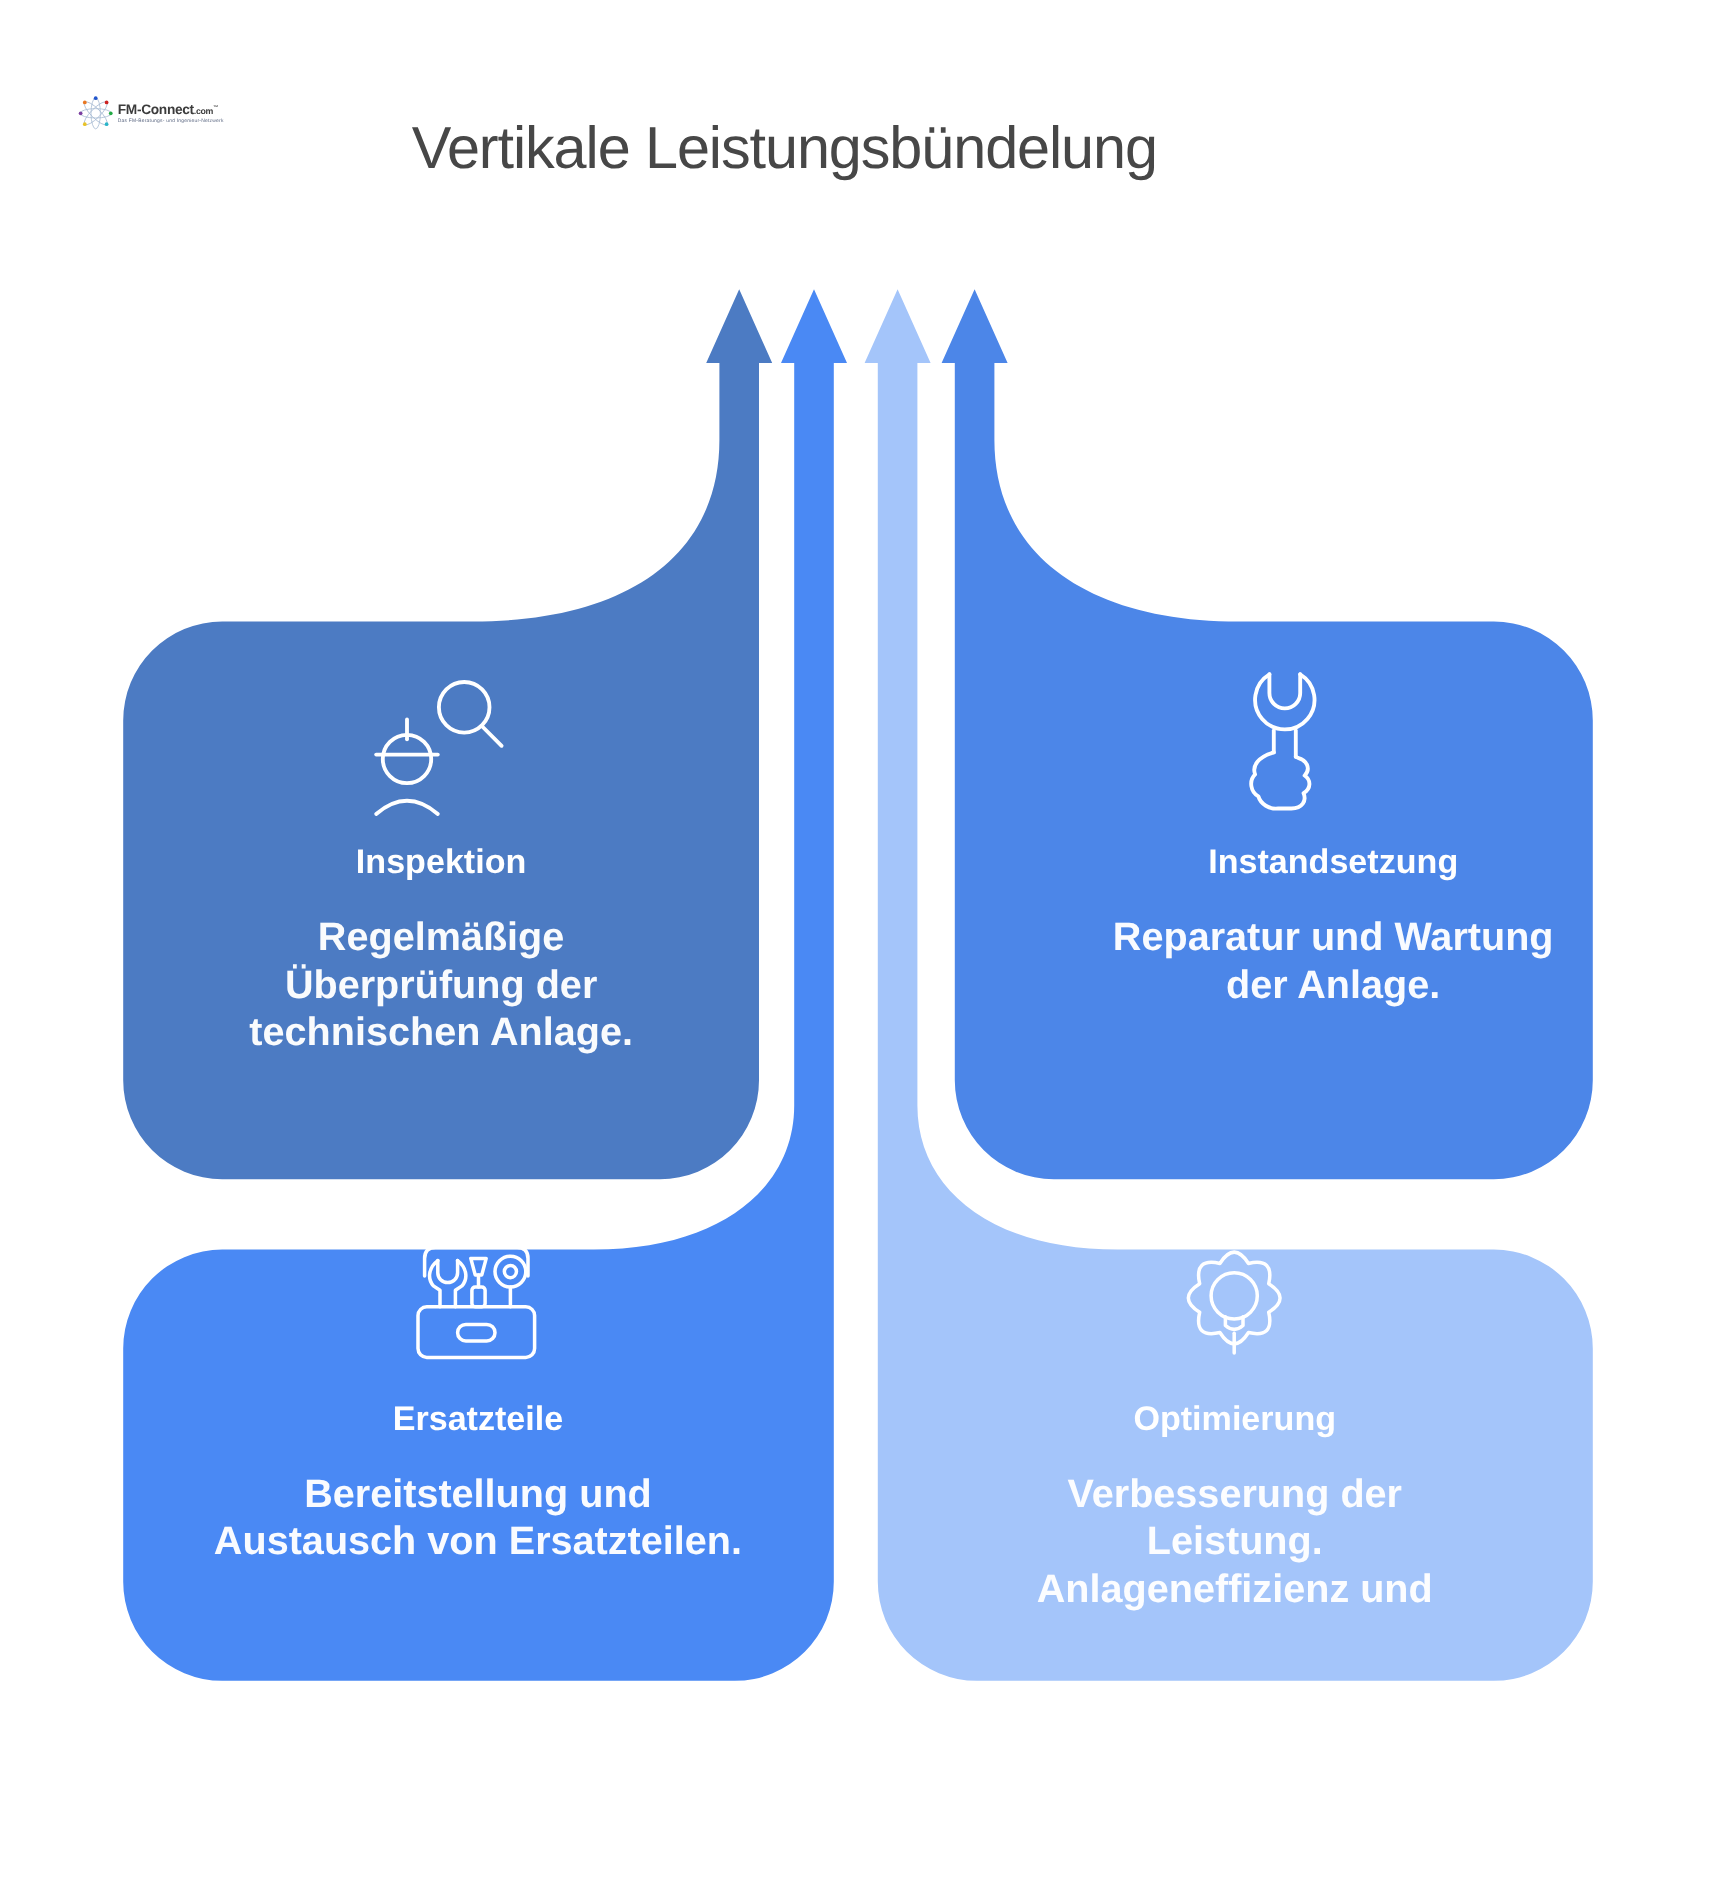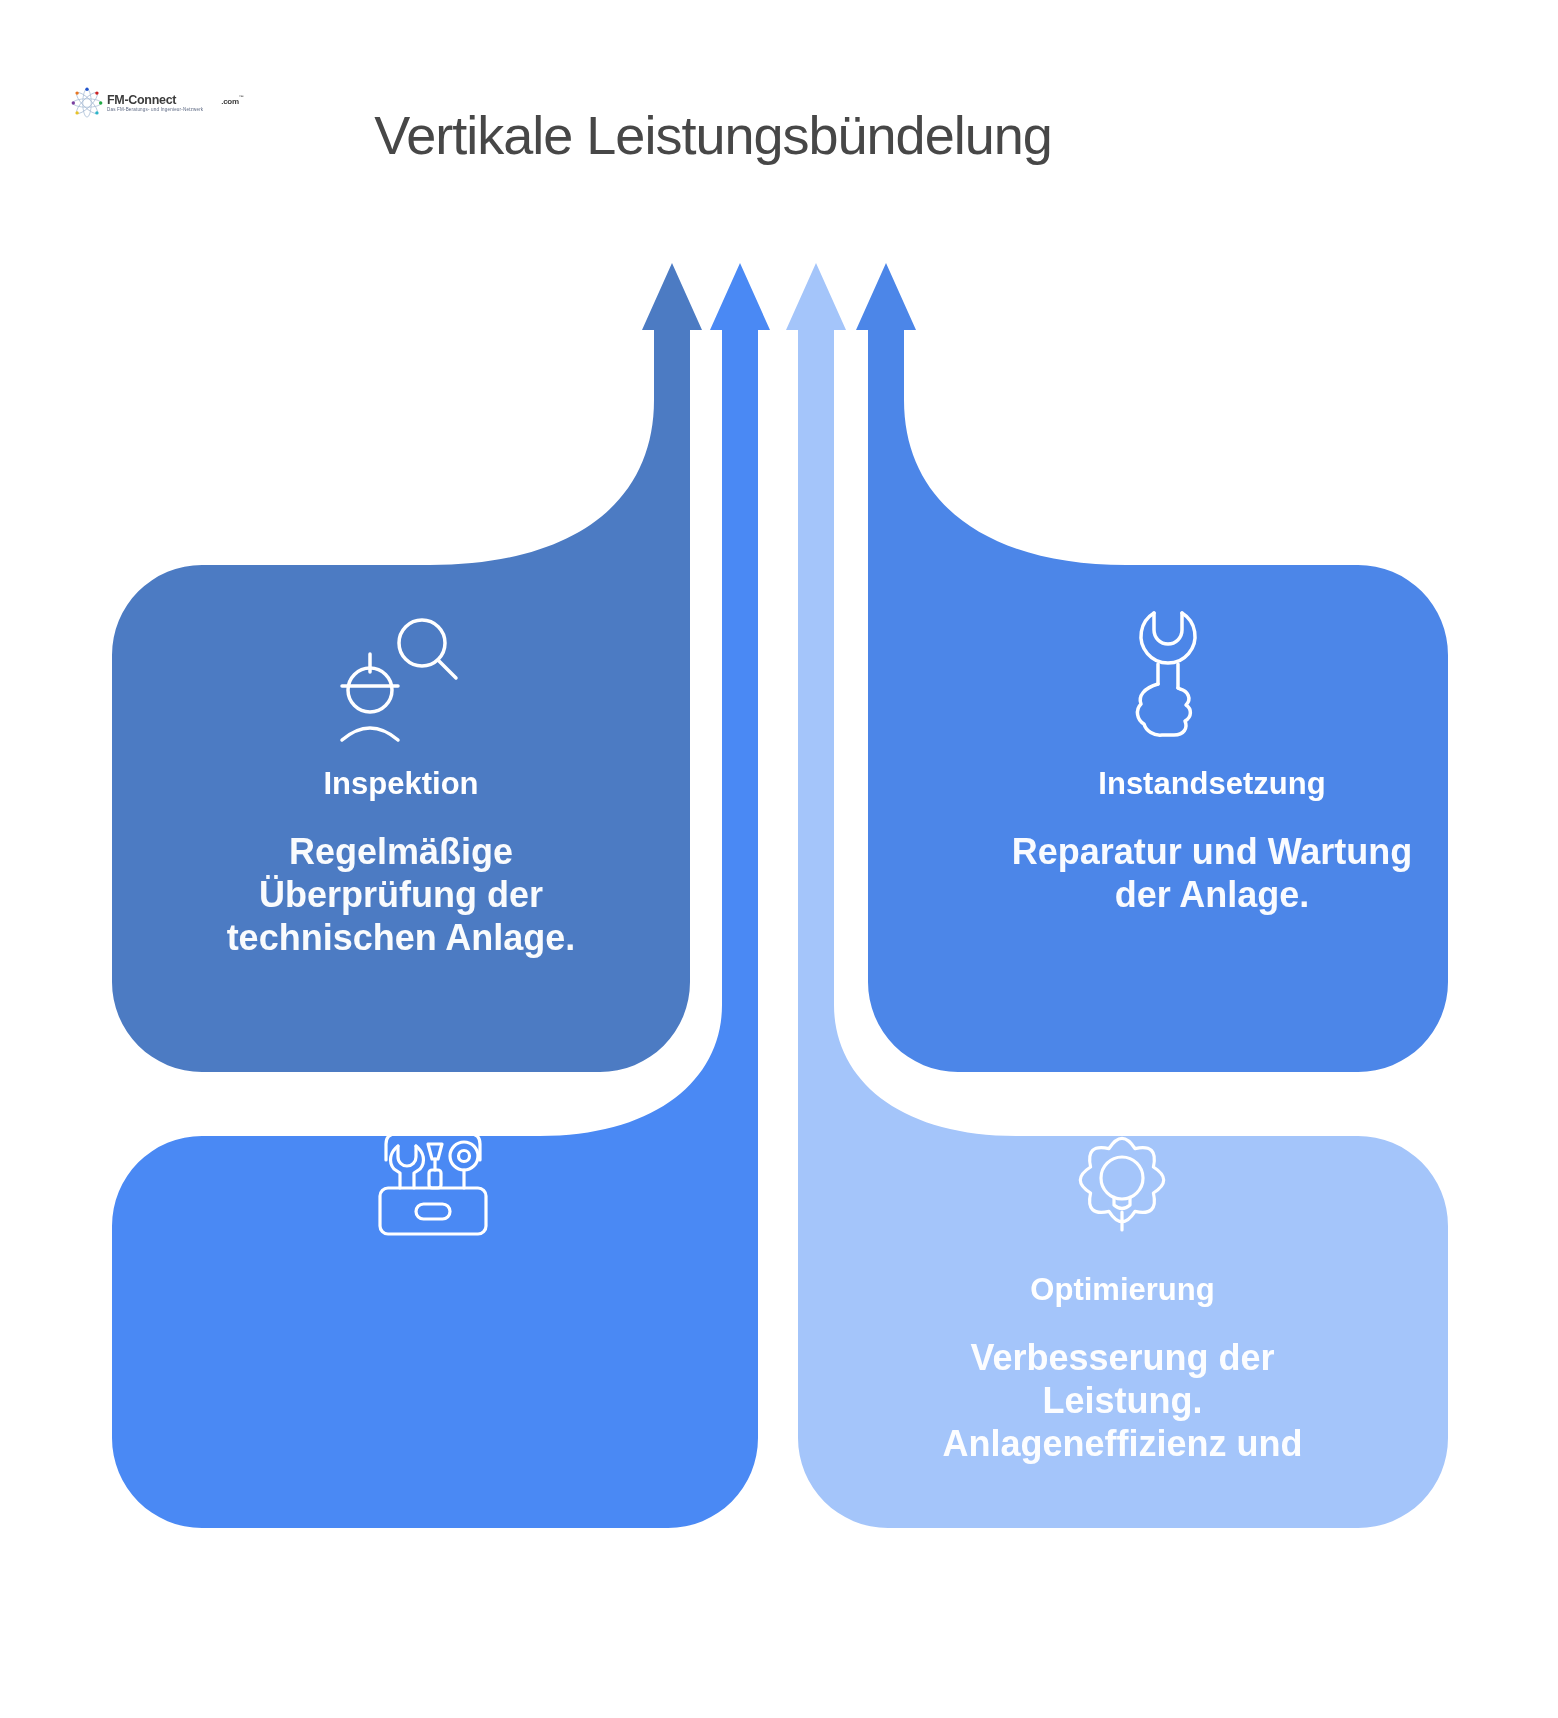--- a/index.html
+++ b/index.html
@@ -13,21 +13,21 @@
     font-size:54px;font-weight:400;letter-spacing:-1px;color:#474747;
   }
   .card-text{position:absolute;text-align:center;color:#ffffff;}
   .card-text h3{margin:0 0 26px 0;font-size:31px;line-height:40px;font-weight:700;}
   .card-text .line{font-size:36px;line-height:43px;font-weight:700;color:rgba(255,255,255,.97);}
   .icon{position:absolute;}
   .icon svg{display:block;}
   .logo{position:absolute;left:70px;top:86px;display:flex;align-items:center;gap:3px;}
   .logo-text{display:flex;flex-direction:column;line-height:1;}
   .logo-row1{font-size:12.5px;font-weight:700;color:#3c3c3c;letter-spacing:-0.3px;}
-  .logo-row1 .dotcom{font-size:8px;font-weight:700;color:#3c3c3c;padding-left:45px;}
+  .logo-row1 .dotcom{font-size:8px;font-weight:700;color:#3c3c3c;}
   .logo-row1 .tm{font-size:5px;vertical-align:super;color:#555;}
   .logo-tagline{font-size:4.5px;color:#5a6680;margin-top:1.5px;letter-spacing:0.2px;}
 </style>
 </head>
 <body>
 
 <div class="stage">
 
   <svg class="shapes" viewBox="0 0 1558 1718" aria-hidden="true">
 
@@ -143,20 +143,25 @@
     <div class="line">Überprüfung der</div>
     <div class="line">technischen Anlage.</div>
   </div>
 
   <div class="card-text" style="left:868px;top:764px;width:688px;">
     <h3>Instandsetzung</h3>
     <div class="line">Reparatur und Wartung</div>
     <div class="line">der Anlage.</div>
   </div>
 
+  <div class="card-text" style="left:112px;top:1270px;width:645px;">
+    <h3>Ersatzteile</h3>
+    <div class="line">Bereitstellung und</div>
+    <div class="line">Austausch von Ersatzteilen.</div>
+  </div>
 
   <div class="card-text" style="left:797px;top:1270px;width:651px;">
     <h3>Optimierung</h3>
     <div class="line">Verbesserung der</div>
     <div class="line">Leistung.</div>
     <div class="line">Anlageneffizienz und</div>
   </div>
 
 </div>
 

